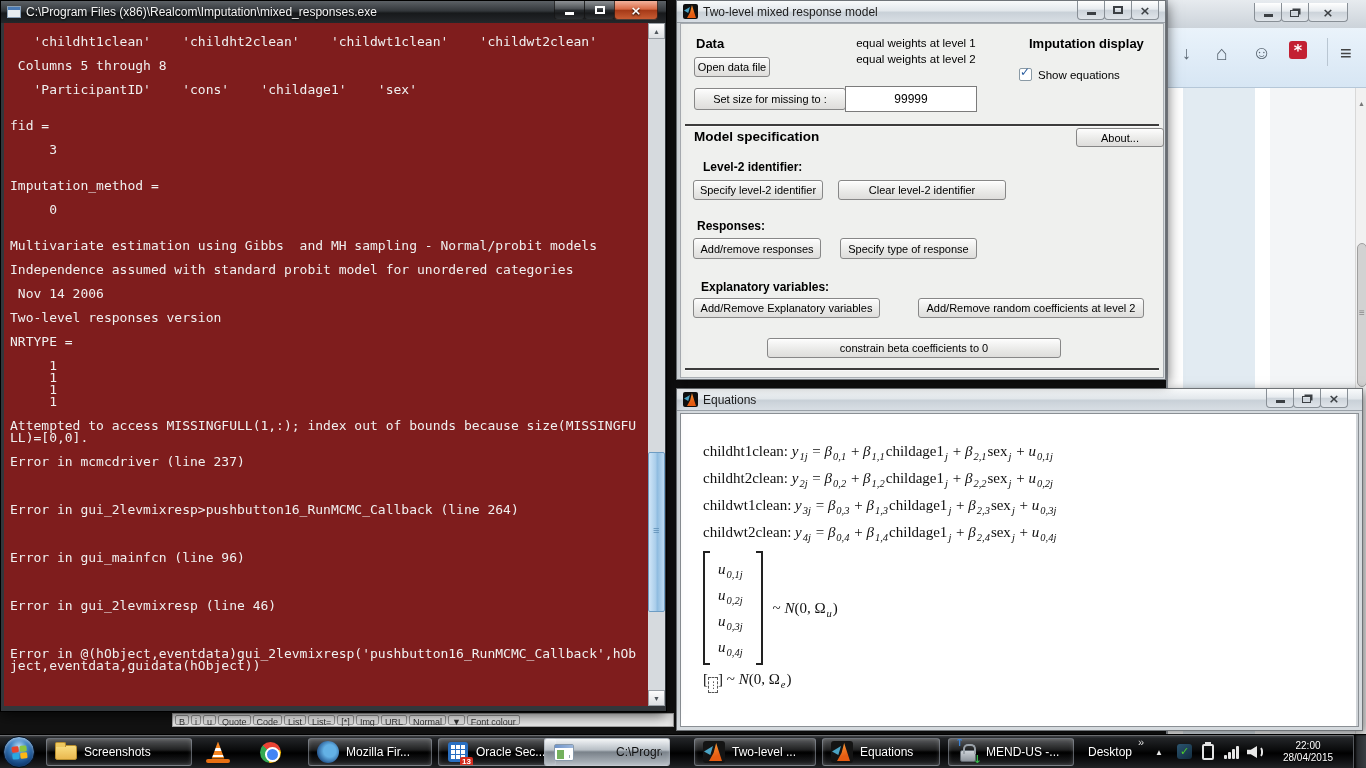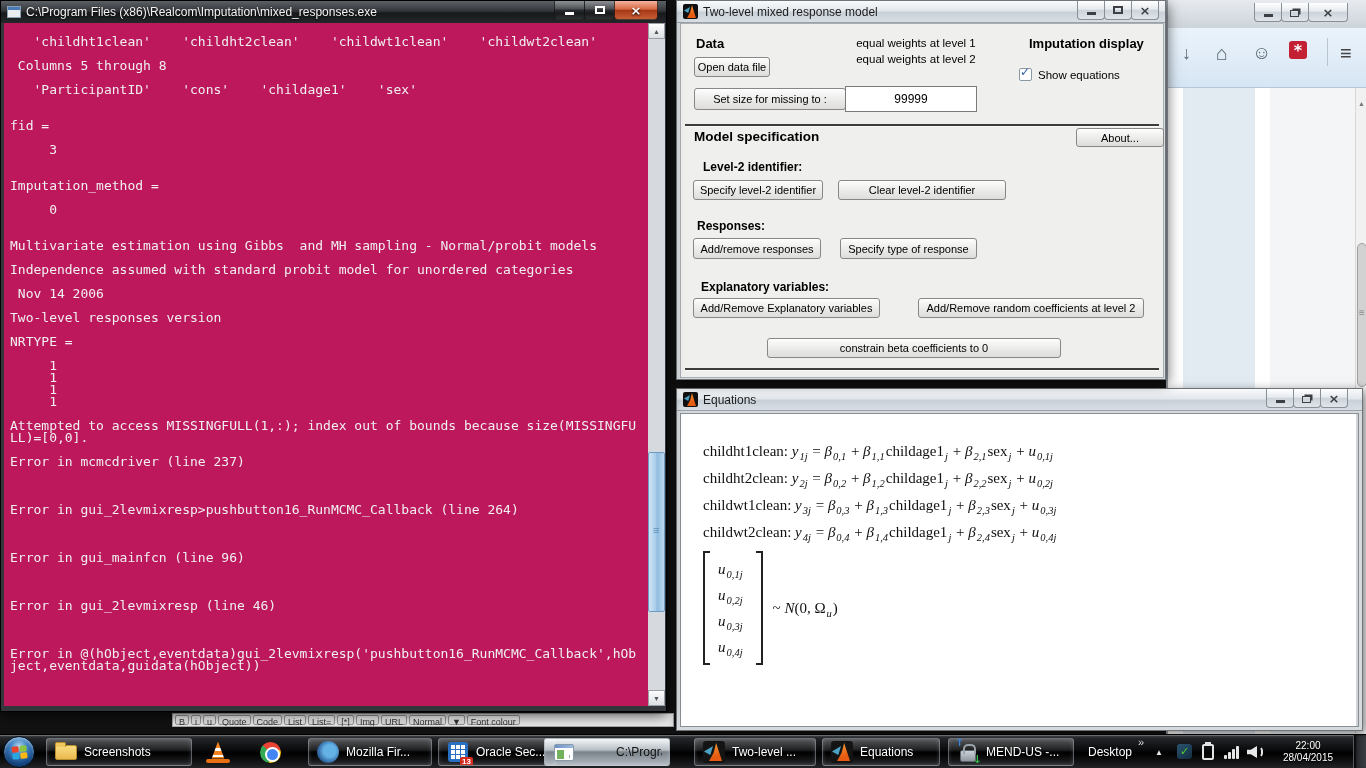--- a/index.html
+++ b/index.html
@@ -18,21 +18,21 @@
 .g-min{width:9px;height:3px;background:currentColor;margin-top:7px;}
 .g-max{width:10px;height:8px;border:2px solid currentColor;}
 .g-restore{width:9px;height:7px;border:1.5px solid currentColor;box-shadow:2px -2px 0 -0.5px currentColor;margin:2px 2px 0 0;}
 .g-close{font:bold 13px/1 "DejaVu Sans",sans-serif;}
 
 
 #console{position:absolute;left:0;top:0;width:667px;height:712px;background:#33373b;border:1px solid #000;box-shadow:0 2px 14px rgba(0,0,0,.8);z-index:40;}
 #console .winbtns{right:8px;}
 .con-ico{width:14px;height:12px;background:#e9edf0;border:1px solid #8ba0b5;margin-right:5px;position:relative;flex:none;}
 .con-ico::before{content:"";position:absolute;left:0;top:0;right:0;height:3px;background:#4a7ab5;}
-#console-client{position:absolute;left:3px;top:22px;width:644px;height:683px;background:#be185d;overflow:hidden;}
+#console-client{position:absolute;left:3px;top:22px;width:644px;height:683px;background:#7f1d1d;overflow:hidden;}
 #console-pre{font-family:"DejaVu Sans Mono","Liberation Mono",monospace;font-size:13px;line-height:12px;color:#f0f0f0;white-space:pre;padding:13px 0 0 6px;}
 #console-scroll{position:absolute;left:647px;top:22px;width:17px;height:683px;background:#d6dade;}
 .sc-arrow{position:absolute;left:0;width:17px;height:16px;background:linear-gradient(#fdfdfd,#dcdfe2);border:1px solid #9aa0a6;color:#4f565c;font-size:7px;text-align:center;line-height:15px;}
 #console-thumb{position:absolute;left:0;top:429px;width:17px;height:160px;background:linear-gradient(90deg,#cfe5f7,#a9cdea 45%,#8fbce0 55%,#bcd9f0);border:1px solid #6d9cc3;border-radius:2px;}
 #console-thumb::after{content:"≡";position:absolute;left:4px;top:50%;margin-top:-8px;color:#5d8cb3;font-size:11px;}
 
 
 #editor-strip{position:absolute;left:172px;top:713px;width:502px;height:14px;background:#ececec;border:1px solid #a8a8a8;display:flex;gap:2px;padding:1px 2px;overflow:hidden;z-index:5;}
 .ed-btn{font-size:9px;line-height:10px;padding:1px 3px;background:linear-gradient(#ffffff,#e0e0e0);border:1px solid #999;border-radius:2px;color:#333;white-space:nowrap;flex:none;}
 
@@ -214,20 +214,21 @@
         <div class="vbr l"></div>
         <div class="vrows" id="vec-rows">
             <div class="vrow"><span class="mit">u</span><sub class="msub">0,1j</sub></div>
             <div class="vrow"><span class="mit">u</span><sub class="msub">0,2j</sub></div>
             <div class="vrow"><span class="mit">u</span><sub class="msub">0,3j</sub></div>
             <div class="vrow"><span class="mit">u</span><sub class="msub">0,4j</sub></div>
           </div>
         <div class="vbr r"></div>
         <div class="vdist" id="vec-dist"><span>~ </span><span class="mit">N</span><span>(0, Ω</span><sub class="msub">u</sub><span>)</span></div>
       </div>
+      <div id="e-line"><span>[</span><span class="ebox">⋮</span><span>] ~ </span><span class="mit">N</span><span>(0, Ω</span><sub class="msub">e</sub><span>)</span></div>
     </div>
   </div>
 
   <div id="dialog">
     <div class="titlebar light">
       <span class="mat-ico"></span>
       <span>Two-level mixed response model</span>
       <div class="winbtns light3">
         <div class="wbtn">
             <span class="g-min"></span>

